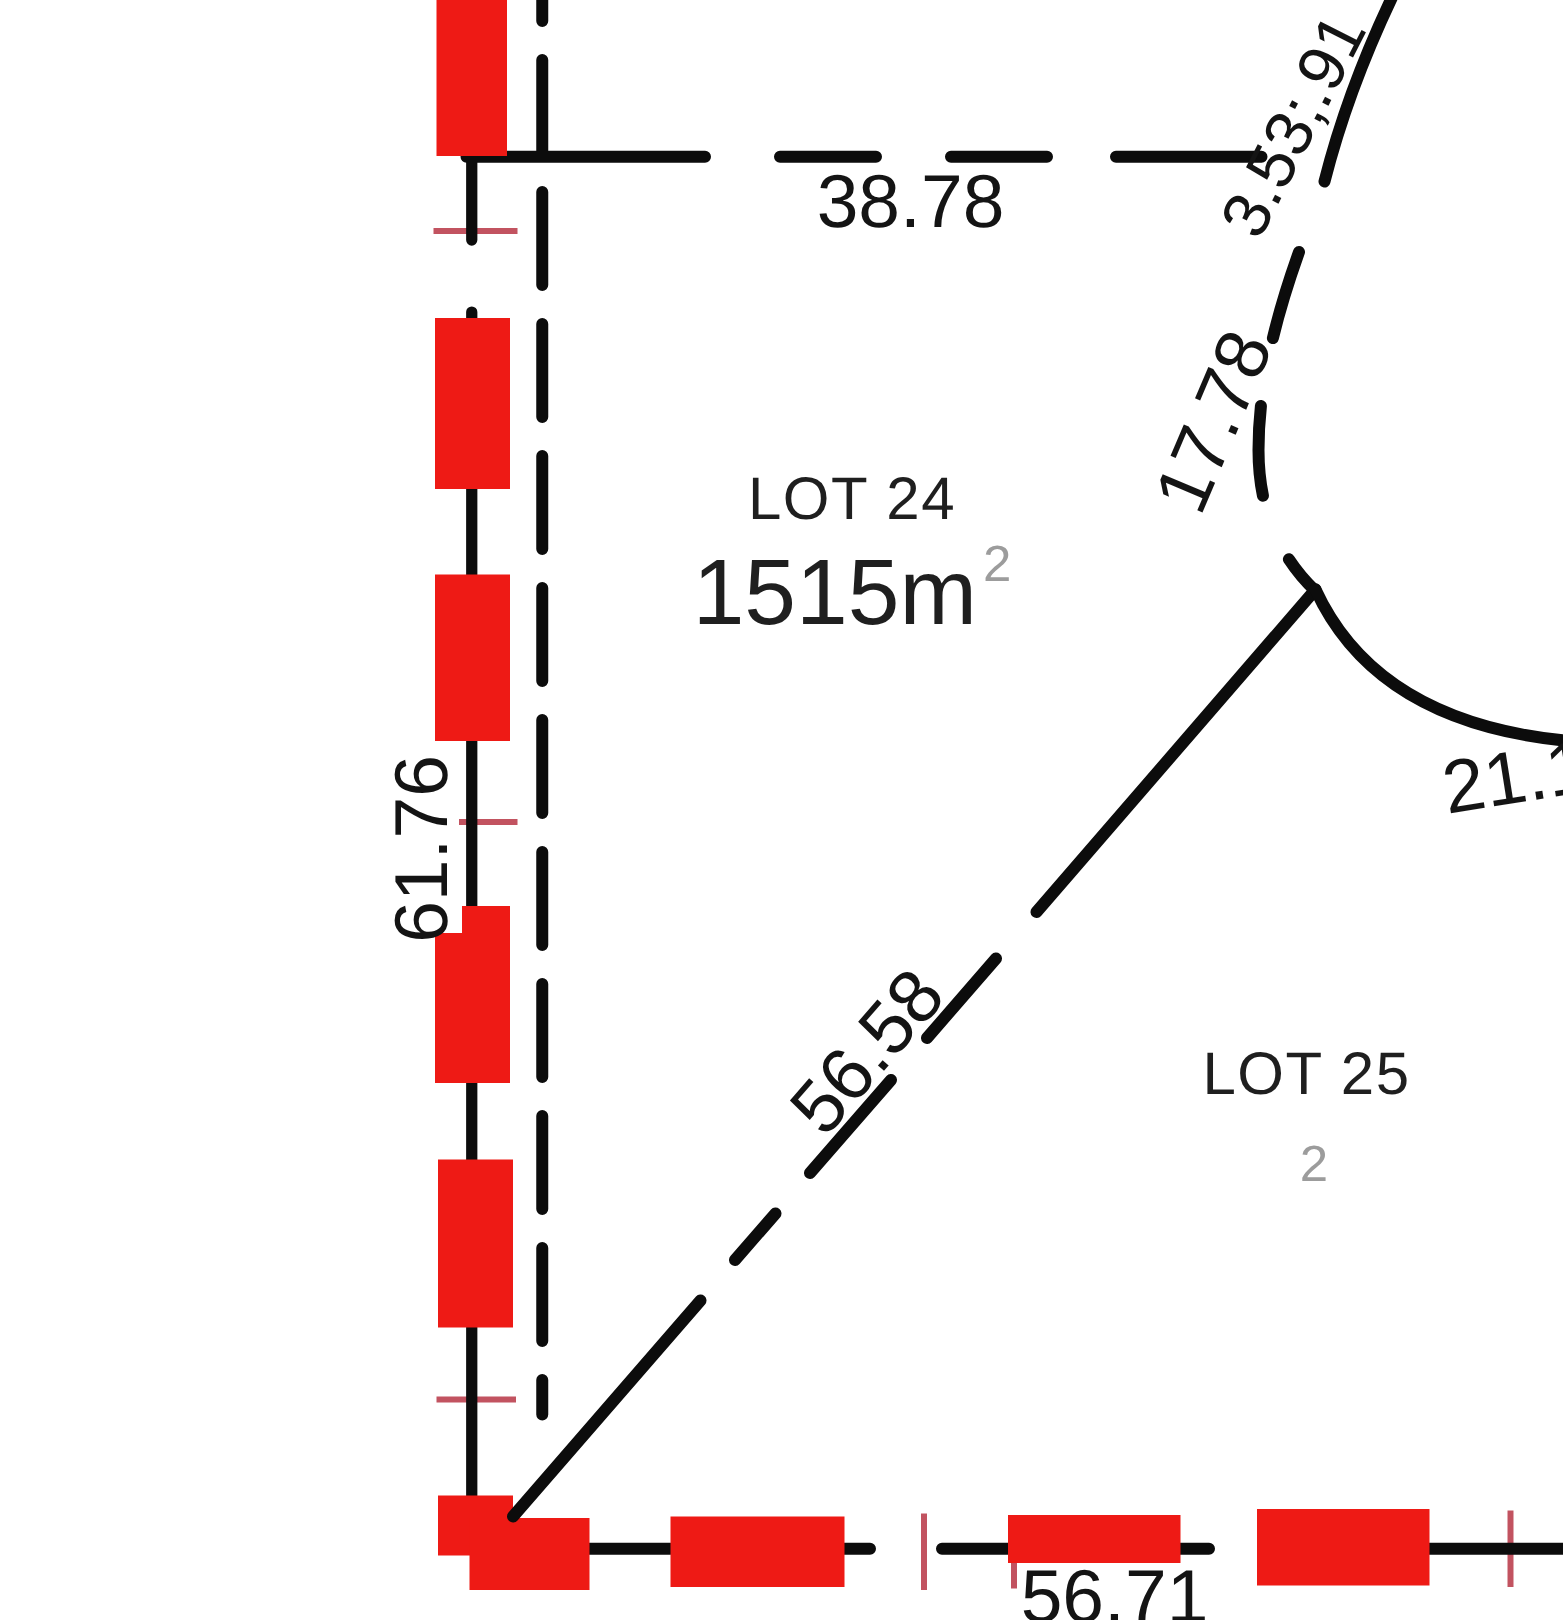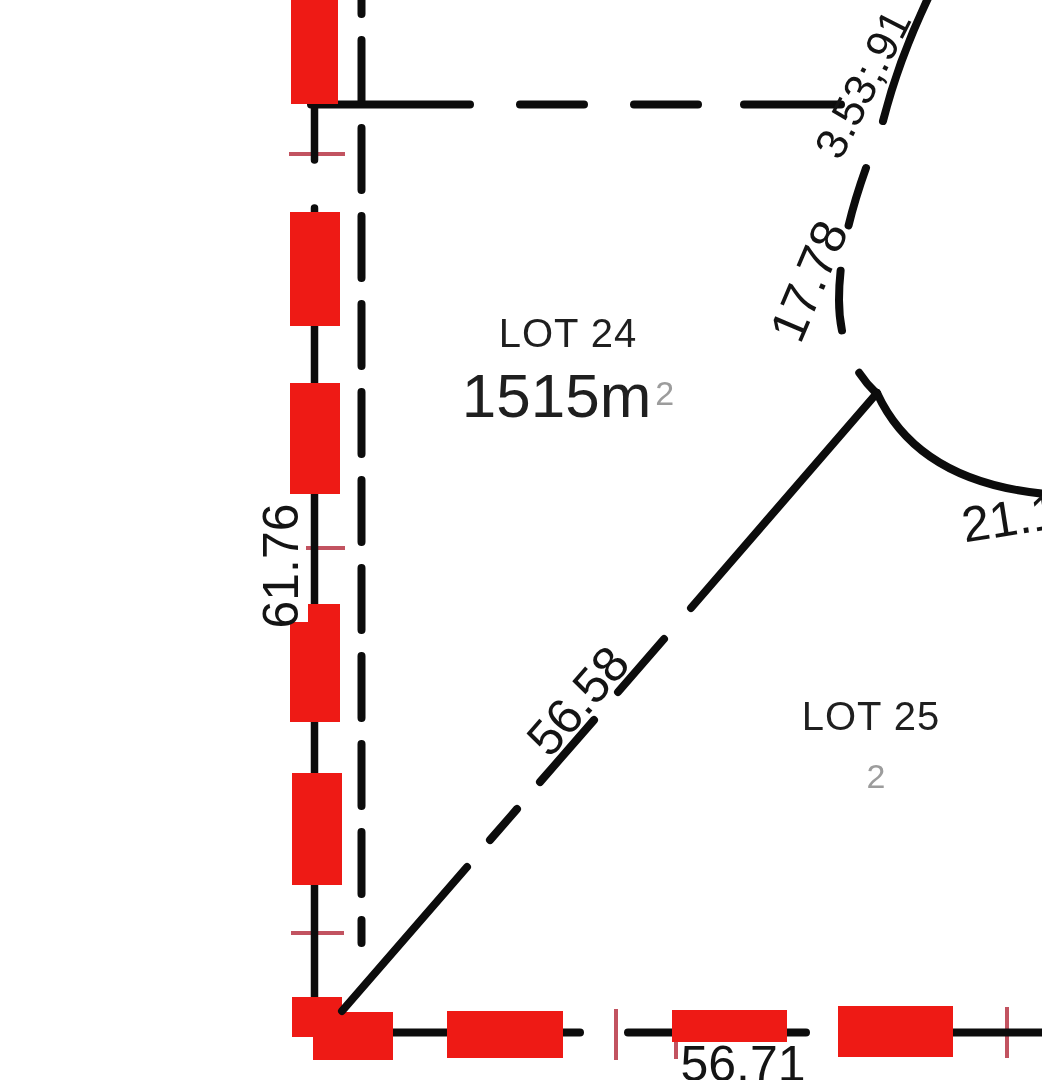--- a/index.html
+++ b/index.html
@@ -20,21 +20,21 @@
     line-height:1;
   }
   .dim{font-size:50px;letter-spacing:0px;}
   .rot-90{transform:translate(-50%,-50%) rotate(-90deg);}
   .rot-49{transform:translate(-50%,-50%) rotate(-49deg);}
   .rot-67{transform:translate(-50%,-50%) rotate(-67deg);}
   .rot-63{transform:translate(-50%,-50%) rotate(-63deg);}
   .rot-9{transform:translate(-50%,-50%) rotate(-9deg);}
   .arc-dim{font-size:44px;}
   .lot-name{font-size:40px;color:var(--lot-text,#1f1f1f);letter-spacing:1px;}
-  .lot-area{font-size:62px;color:var(--lot-text,#1f1f1f);display:flex;align-items:center;}
+  .lot-area{font-size:62px;color:var(--lot-text,#1f1f1f);display:flex;align-items:flex-start;}
   .lot-area .sup{font-size:34px;color:var(--sup,#9c9c9c);margin-left:4px;margin-top:-6px;}
 </style>
 </head>
 <body style="background: rgb(255, 255, 255);">
 
 <div class="plan">
 
   <svg width="1042" height="1080" viewBox="0 0 1042 1080">
 
     <g>
@@ -87,20 +87,21 @@
   <div class="label lot-area" style="left:568px;top:396px;">
     <span>1515m</span>
     <span class="sup">2</span>
   </div>
 
   <div class="label lot-name" style="left:871px;top:716px;">LOT 25</div>
   <div class="label lot-area" style="left:874px;top:779px;">
     <span class="sup">2</span>
   </div>
 
+  <div class="label dim" style="left:607px;top:134px;">38.78</div>
   <div class="label dim rot-90" style="left:281px;top:566px;">61.76</div>
   <div class="label dim rot-49" style="left:578px;top:701px;">56.58</div>
   <div class="label dim arc-dim rot-63" style="left:863px;top:84px;">3.53;.91</div>
   <div class="label dim rot-67" style="left:809px;top:281px;">17.78</div>
   <div class="label dim rot-9" style="left:1024px;top:516px;">21.18</div>
   <div class="label dim" style="left:743px;top:1064px;">56.71</div>
 
 </div>
 
 </body></html>

